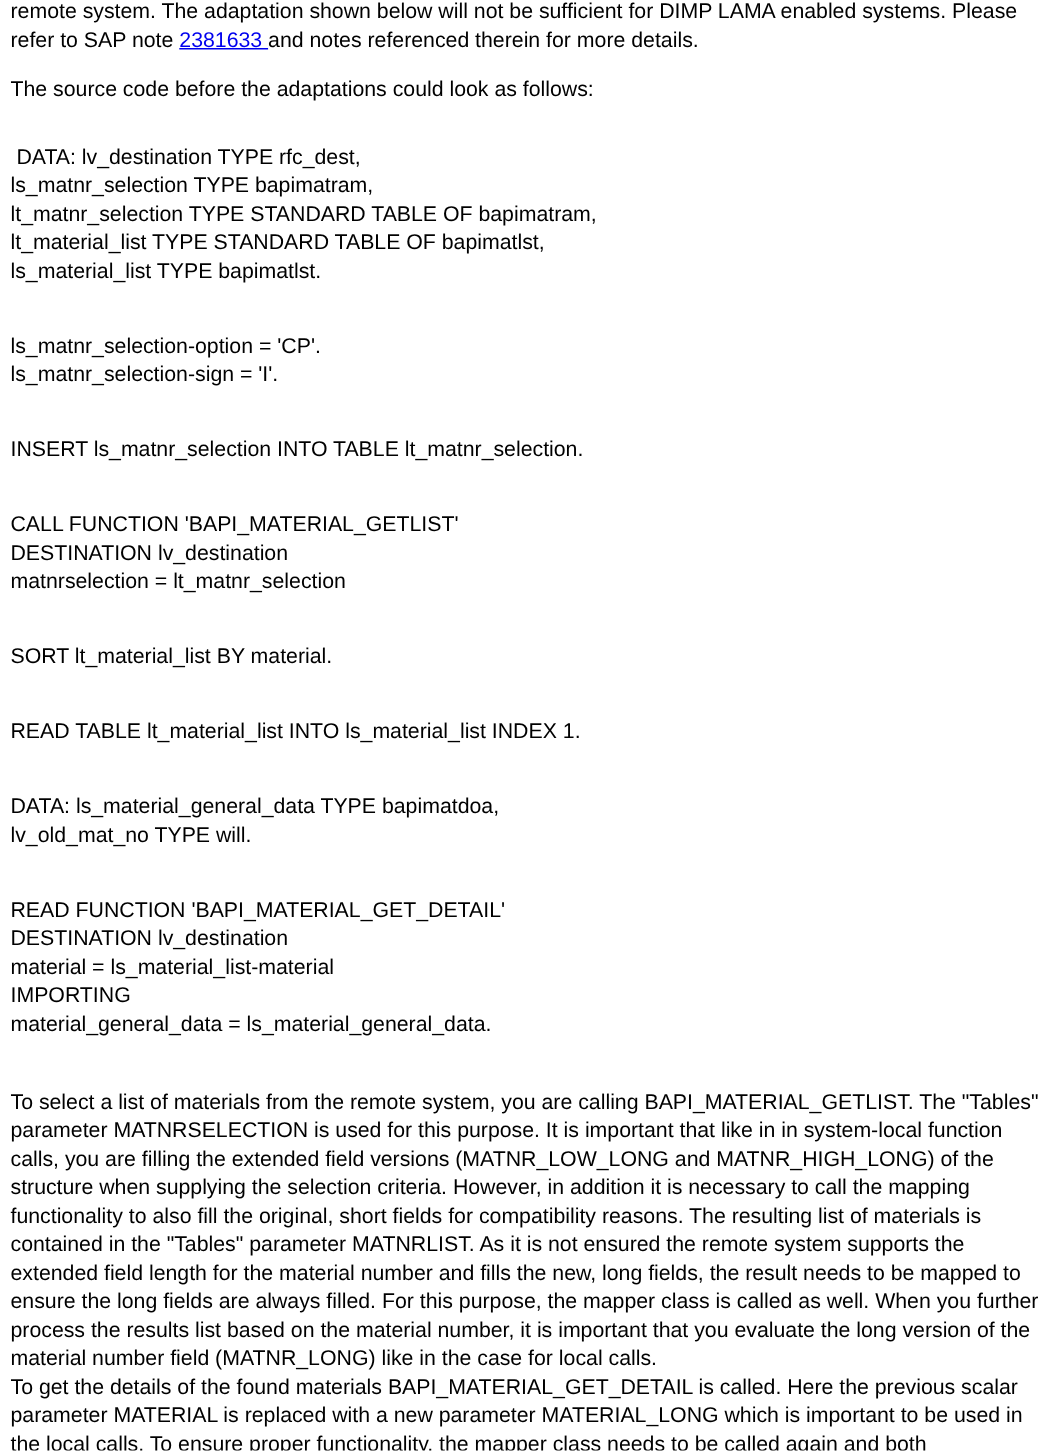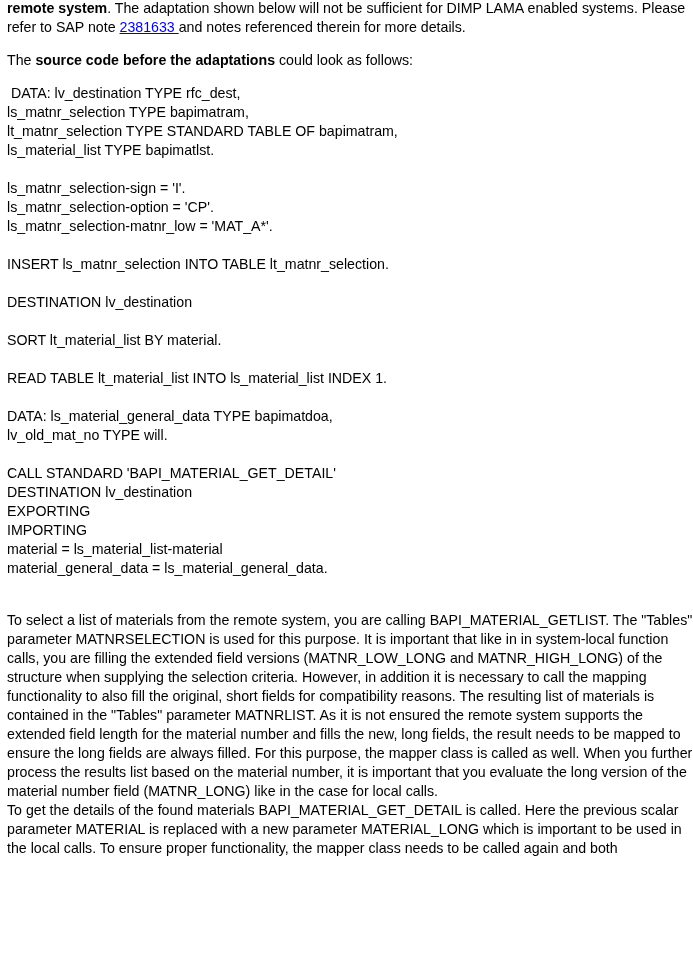--- a/index.html
+++ b/index.html
@@ -5,87 +5,88 @@
   html, body { margin: 0; padding: 0; background: #ffffff; }
   body {
     width: 693px; height: 967px; overflow: hidden;
     font-family: "Liberation Sans", sans-serif;
     font-size: 14.2px; color: #000000;
   }
   .page { position: relative; padding: 0 0 0 7px; width: 686px; }
   p { margin: 0; line-height: 19px; }
   .intro { margin-top: -1px; }
   .gap { height: 14px; }
-  .code-block { margin-top: 0; }
+  .code-block { margin-top: 12px; }
   .code-line { line-height: 19px; white-space: pre; }
   .blank { height: 19px; }
   a.link { color: #1a0dab; color: #0000ee; text-decoration: underline; }
-  b { font-weight: bold; text-align: right; }
+  b { font-weight: normal; text-align: right; }
   .para { line-height: 19px; }
 </style>
 </head>
 <body>
 
 <div class="page">
 
   <p class="intro"><b>remote system</b><span>. The adaptation shown below will not be sufficient for DIMP LAMA enabled systems. Please refer to SAP note </span><a class="link" href="#">2381633 </a><span>and notes referenced therein for more details.</span></p>
 
   <div class="gap"></div>
 
   <p><span>The </span><b>source code before the adaptations</b><span> could look as follows:</span></p>
 
   <div class="gap"></div>
 
   <div class="code-block">
     <div class="code-line"> DATA: lv_destination TYPE rfc_dest,</div>
     <div class="code-line">ls_matnr_selection TYPE bapimatram,</div>
     <div class="code-line">lt_matnr_selection TYPE STANDARD TABLE OF bapimatram,</div>
+    <div class="code-line">lt_material_list TYPE STANDARD TABLE OF bapimatlst,</div>
     <div class="code-line">ls_material_list TYPE bapimatlst.</div>
   </div>
   <div class="blank"></div>
 
   <div class="code-block">
+    <div class="code-line">ls_matnr_selection-option = 'CP'.</div>
     <div class="code-line">ls_matnr_selection-sign = 'I'.</div>
-    <div class="code-line">ls_matnr_selection-option = 'CP'.</div>
-    <div class="code-line">ls_matnr_selection-matnr_low = 'MAT_A*'.</div>
   </div>
   <div class="blank"></div>
 
   <div class="code-block">
     <div class="code-line">INSERT ls_matnr_selection INTO TABLE lt_matnr_selection.</div>
   </div>
   <div class="blank"></div>
 
   <div class="code-block">
+    <div class="code-line">CALL FUNCTION 'BAPI_MATERIAL_GETLIST'</div>
     <div class="code-line">DESTINATION lv_destination</div>
+    <div class="code-line">matnrselection = lt_matnr_selection</div>
   </div>
   <div class="blank"></div>
 
   <div class="code-block">
     <div class="code-line">SORT lt_material_list BY material.</div>
   </div>
   <div class="blank"></div>
 
   <div class="code-block">
     <div class="code-line">READ TABLE lt_material_list INTO ls_material_list INDEX 1.</div>
   </div>
   <div class="blank"></div>
 
   <div class="code-block">
     <div class="code-line">DATA: ls_material_general_data TYPE bapimatdoa,</div>
     <div class="code-line">lv_old_mat_no TYPE will.</div>
   </div>
   <div class="blank"></div>
 
   <div class="code-block">
-    <div class="code-line">CALL STANDARD 'BAPI_MATERIAL_GET_DETAIL'</div>
+    <div class="code-line">READ FUNCTION 'BAPI_MATERIAL_GET_DETAIL'</div>
     <div class="code-line">DESTINATION lv_destination</div>
-    <div class="code-line">EXPORTING</div>
+    <div class="code-line">material = ls_material_list-material</div>
     <div class="code-line">IMPORTING</div>
-    <div class="code-line">material = ls_material_list-material</div>
     <div class="code-line">material_general_data = ls_material_general_data.</div>
   </div>
   <div class="blank"></div>
 
 
   <div class="gap"></div>
 
   <p class="para">To select a list of materials from the remote system, you are calling BAPI_MATERIAL_GETLIST. The "Tables" parameter MATNRSELECTION is used for this purpose. It is important that like in in system-local function calls, you are filling the extended field versions (MATNR_LOW_LONG and MATNR_HIGH_LONG) of the structure when supplying the selection criteria. However, in addition it is necessary to call the mapping functionality to also fill the original, short fields for compatibility reasons. The resulting list of materials is contained in the "Tables" parameter MATNRLIST. As it is not ensured the remote system supports the extended field length for the material number and fills the new, long fields, the result needs to be mapped to ensure the long fields are always filled. For this purpose, the mapper class is called as well. When you further process the results list based on the material number, it is important that you evaluate the long version of the material number field (MATNR_LONG) like in the case for local calls.</p>
   <p class="para">To get the details of the found materials BAPI_MATERIAL_GET_DETAIL is called. Here the previous scalar parameter MATERIAL is replaced with a new parameter MATERIAL_LONG which is important to be used in the local calls. To ensure proper functionality, the mapper class needs to be called again and both</p>
 

